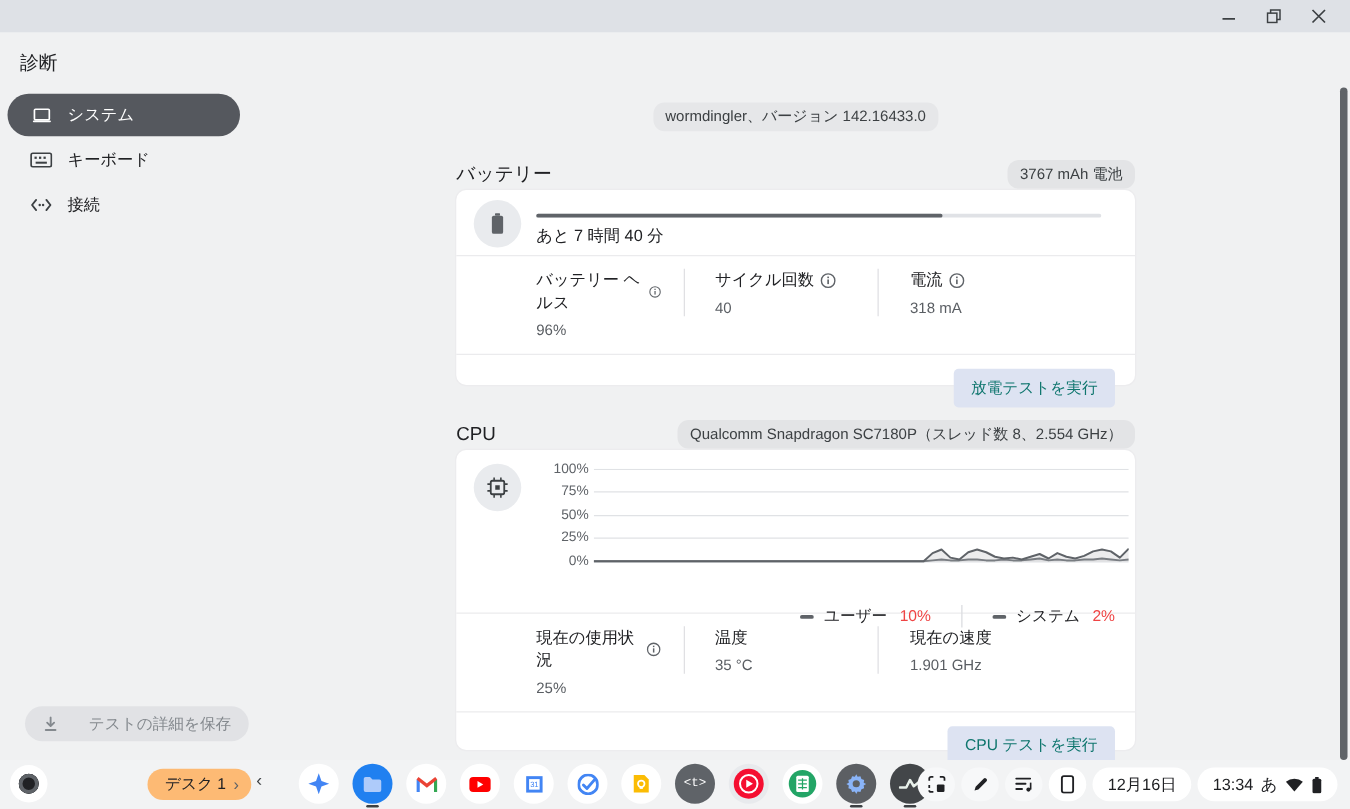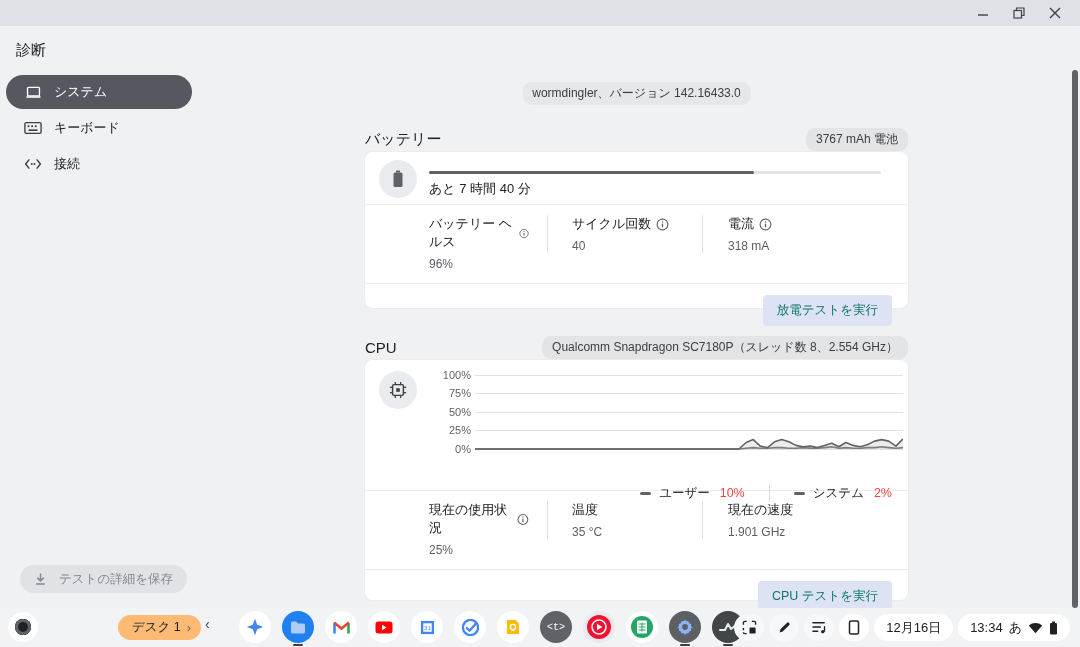--- a/index.html
+++ b/index.html
@@ -53,21 +53,21 @@
   .y-labels { position:absolute; left:68px; top:15px; width:42px; height:86px; }
   .y-labels div { position:absolute; right:4px; font-size:11px; color:#5f6368; transform:translateY(-6px); }
   .plot-wrap { position:absolute; left:110px; top:15px; width:428px; height:76px; }
   .legend-row { position:absolute; right:16px; top:104px; display:flex; align-items:center; gap:14px;margin-top:20px; }
   .legend-item { display:flex; align-items:center; gap:8px; font-size:12.5px; color:#202124; }
   .legend-swatch { width:11px; height:3px; border-radius:2px; background:#5f6368; }
   .legend-div { width:1px; height:18px; background:#dadce0; margin:0 10px; }
   .legend-val { color:#ef4444; margin-left:2px; }
 
   
-  .save-pill { position:absolute; left:20px; top:539px; background:#e1e2e5; border-radius:14px; height:28px; display:flex; align-items:center; gap:12px; padding:0 14px; font-size:12.5px; color:#84898e; cursor:default; }
+  .save-pill { position:absolute; left:20px; top:539px; background:#e1e2e5; border-radius:14px; height:28px; display:flex; align-items:center; gap:24px; padding:0 14px; font-size:12.5px; color:#84898e; cursor:default; }
 
   
   .scrollbar { position:absolute; right:2px; top:44px; width:6px; height:538px; border-radius:3px; background:#5f6368; }
 
   
   .shelf { position:absolute; left:0; top:608px; width:1080px; height:39px; background:#f2f3f4; display:flex; align-items:center; }
   .launcher { position:absolute; left:8px; top:4px; width:30px; height:30px; border-radius:50%; background:#ffffff; display:flex; align-items:center; justify-content:center; cursor:pointer; }
   .launcher .dot { width:16px; height:16px; border-radius:50%; background:#202124; box-shadow:inset 0 0 0 3px #5f6368, inset 0 0 0 5px #202124; }
   .desk-pill { position:absolute; left:118px; top:7px; height:25px; background:#fdba74; border-radius:13px; display:flex; align-items:center; gap:6px; padding:0 10px 0 14px; font-size:12.5px; color:#202124; cursor:pointer; }
   .chev { color:#5f6368; font-size:13px; }

